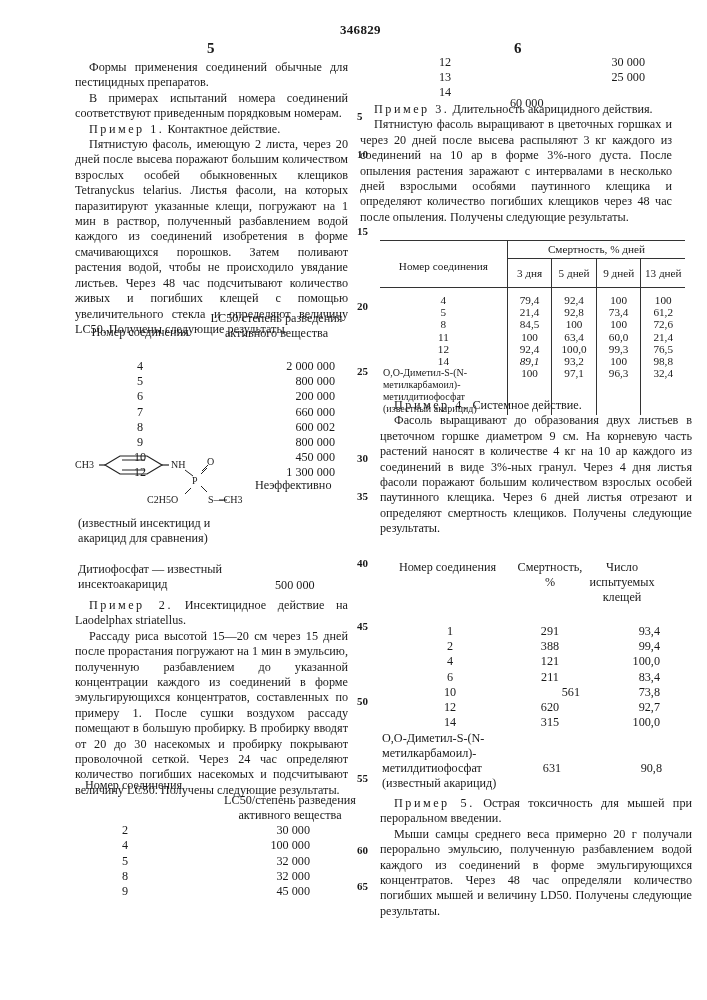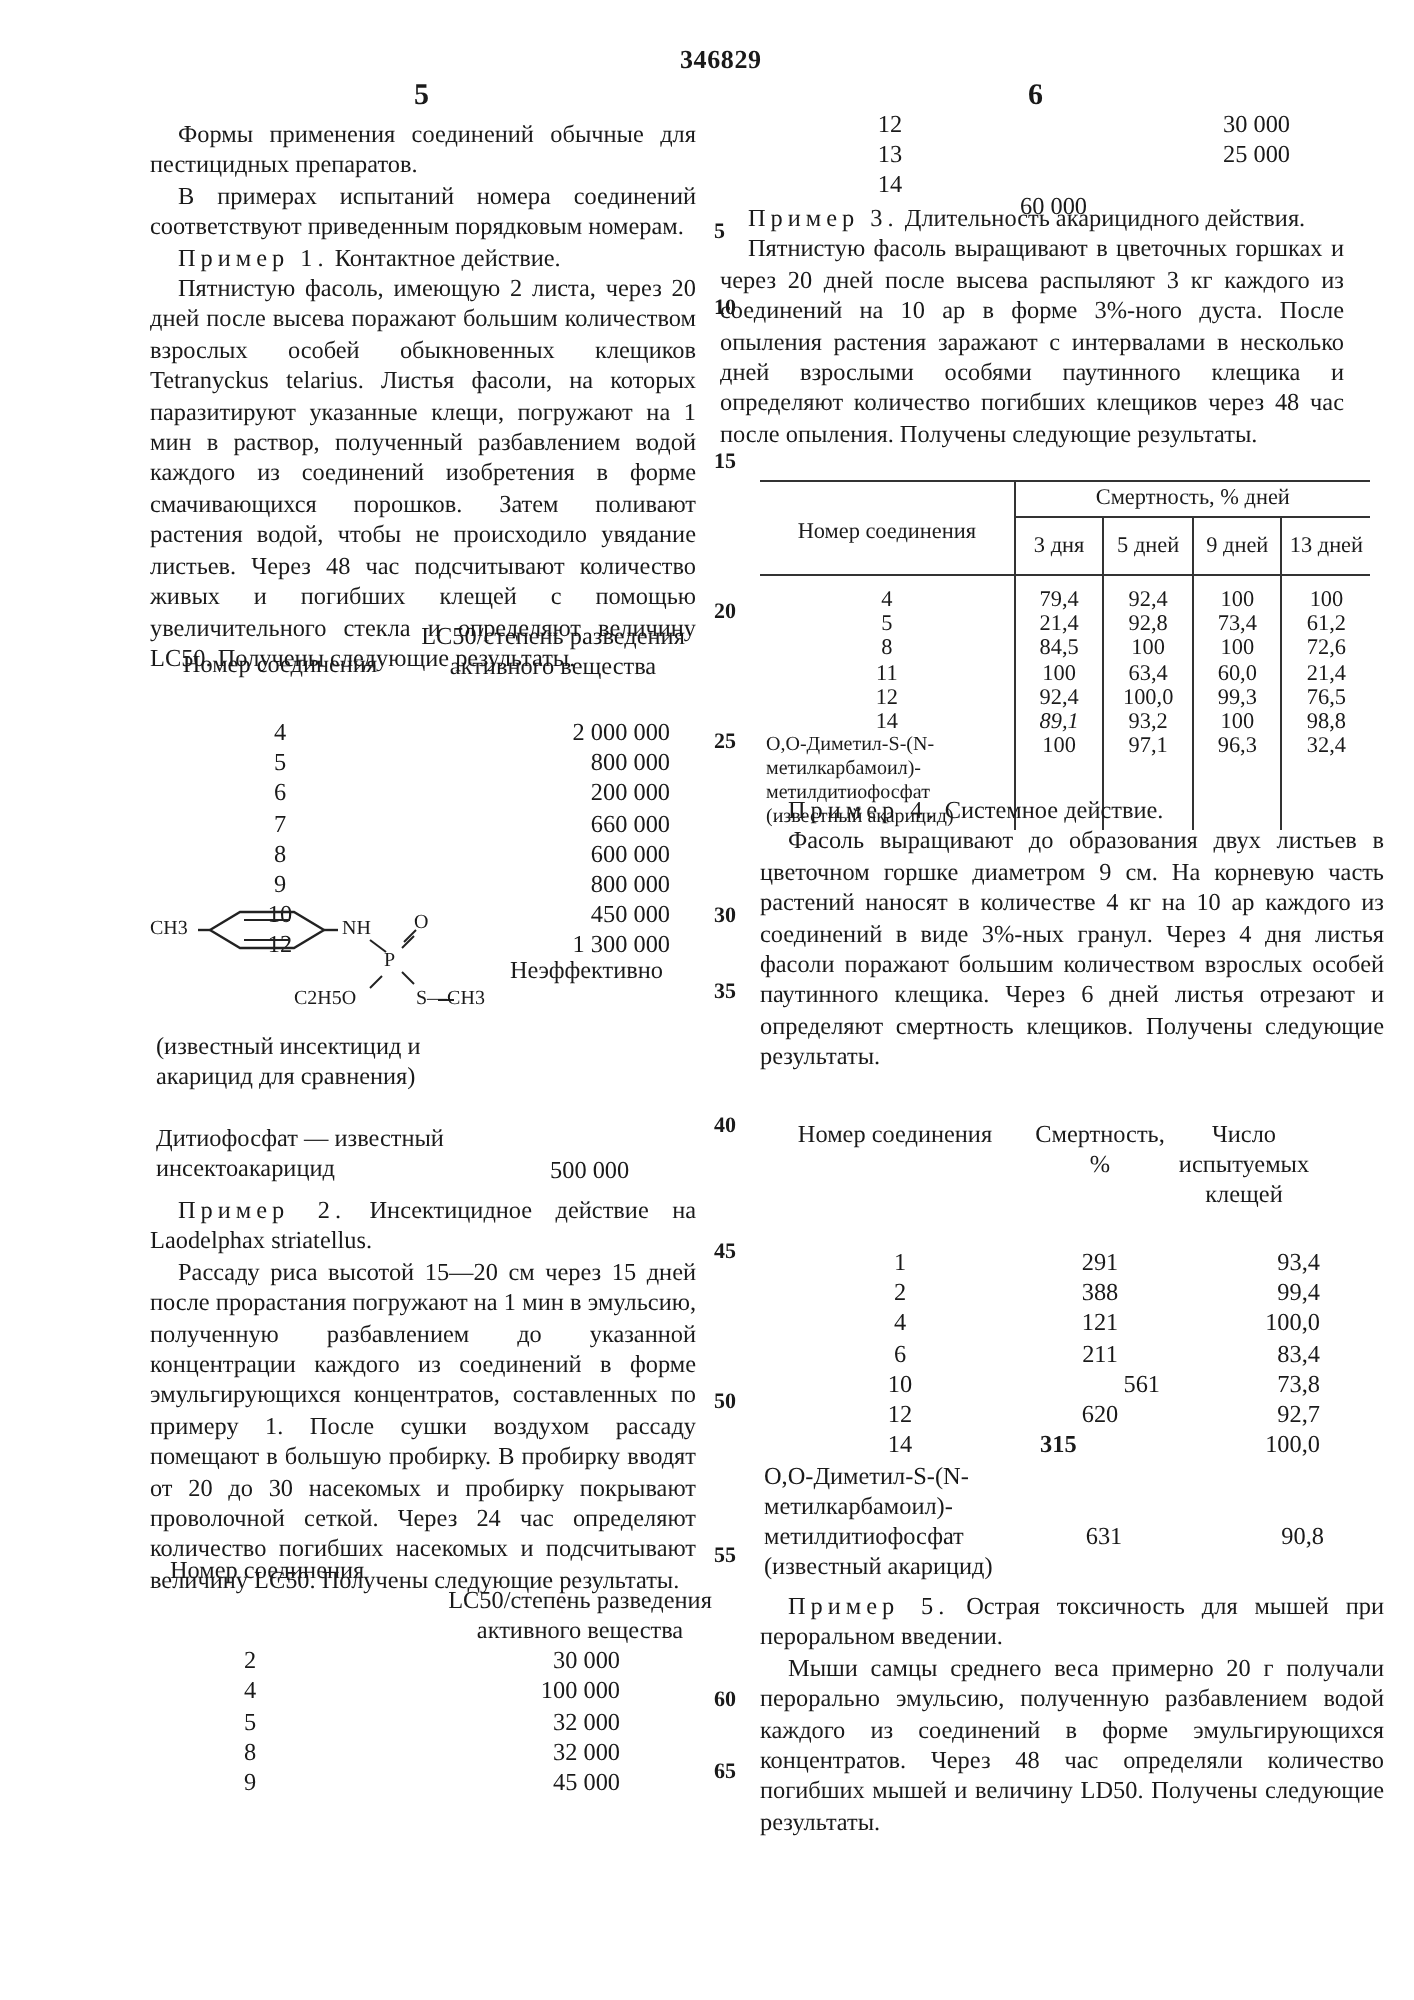--- a/index.html
+++ b/index.html
@@ -51,21 +51,21 @@
       <div class="row">
         <div style="width:130px;text-align:center;">6</div>
         <div style="width:130px;text-align:right;">200 000</div>
       </div>
       <div class="row">
         <div style="width:130px;text-align:center;">7</div>
         <div style="width:130px;text-align:right;">660 000</div>
       </div>
       <div class="row">
         <div style="width:130px;text-align:center;">8</div>
-        <div style="width:130px;text-align:right;">600 000</div>
+        <div style="width:130px;text-align:right;">600 002</div>
       </div>
       <div class="row">
         <div style="width:130px;text-align:center;">9</div>
         <div style="width:130px;text-align:right;">800 000</div>
       </div>
       <div class="row">
         <div style="width:130px;text-align:center;">10</div>
         <div style="width:130px;text-align:right;">450 000</div>
       </div>
       <div class="row">
@@ -277,21 +277,21 @@
         <div style="width:60px;text-align:right;">561</div>
         <div style="width:80px;text-align:right;">73,8</div>
       </div>
       <div class="row">
         <div style="width:140px;text-align:center;">12</div>
         <div style="width:60px;text-align:center;">620</div>
         <div style="width:80px;text-align:right;">92,7</div>
       </div>
       <div class="row">
         <div style="width:140px;text-align:center;">14</div>
-        <div style="width:60px;text-align:left;font-weight:bold;">315</div>
+        <div style="width:60px;text-align:center;">315</div>
         <div style="width:80px;text-align:right;">100,0</div>
       </div>
     </div>
   <div class="row" style="margin-top:1px;">
     <div style="width:140px;line-height:15px;padding-left:2px;">О,О-Диметил-S-(N-метилкарбамоил)-метилдитиофосфат (известный акарицид)</div>
     <div style="width:60px;text-align:center;padding-top:30px;">631</div>
     <div style="width:80px;text-align:right;padding-top:30px;">90,8</div>
   </div>
 </div>
 

